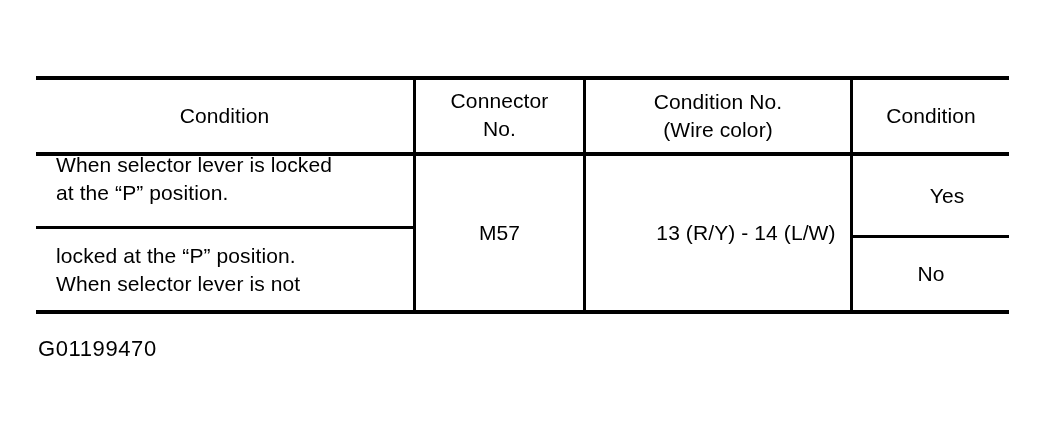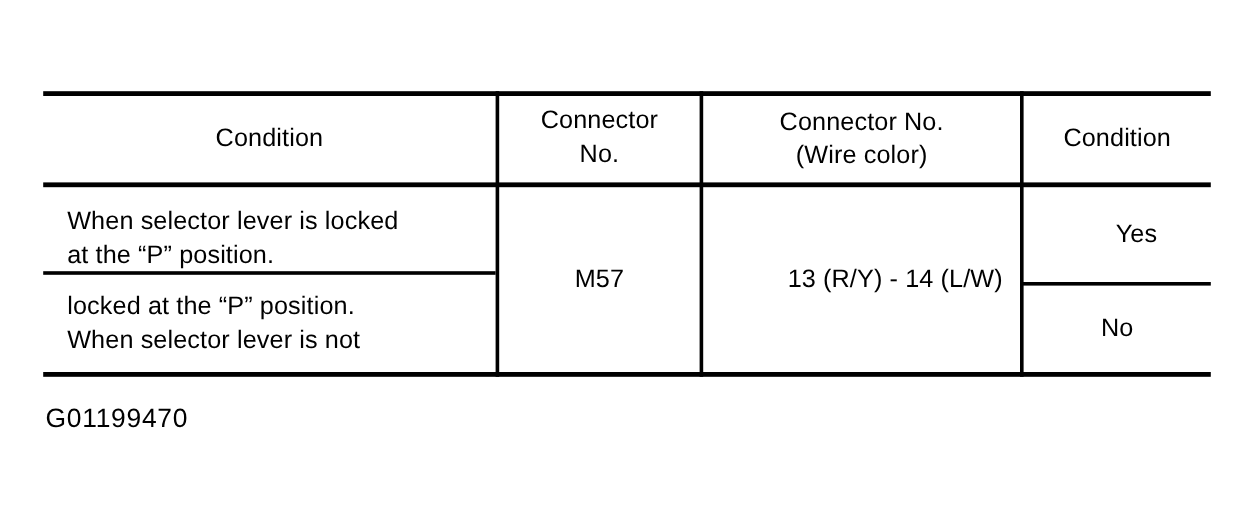--- a/index.html
+++ b/index.html
@@ -74,21 +74,21 @@
   .cell.center { justify-content: center; text-align: center; }
   .cell.left   { justify-content: flex-start; text-align: left; padding-left: 20px; }
 
   
   .h-cond { left: 0px;   top: 4px; width: 377px; height: 72px; }
   .h-conn { left: 380px; top: 4px; width: 167px; height: 69px; }
   .h-term { left: 550px; top: 4px; width: 264px; height: 72px; }
   .h-cont { left: 817px; top: 4px; width: 156px; height: 72px; }
 
   
-  .c-row1 { left: 0px; top: 88px;  width: 377px; height: 70px; }
+  .c-row1 { left: 0px; top: 68px;  width: 377px; height: 70px; }
   .c-row2 { left: 0px; top: 153px; width: 377px; height: 81px; }
 
   
   .b-conn { left: 380px; top: 80px; width: 167px; height: 154px; }
   .b-term { left: 550px; top: 80px; width: 320px; height: 154px; }
 
   
   .b-yes { left: 817px; top: 80px;  width: 156px; height: 79px; padding-left: 32px; }
   .b-no  { left: 817px; top: 162px; width: 156px; height: 72px; }
 
@@ -127,21 +127,21 @@
 
   <div class="cell center h-conn">
     <div>
       <span>Connector</span>
       <span>No.</span>
     </div>
   </div>
 
   <div class="cell center h-term">
     <div>
-      <span>Connector No.</span>
+      <span>Condition No.</span>
       <span>(Wire color)</span>
     </div>
   </div>
 
   <div class="cell center h-cont">
     <div>
       <span>Condition</span>
     </div>
   </div>
 

